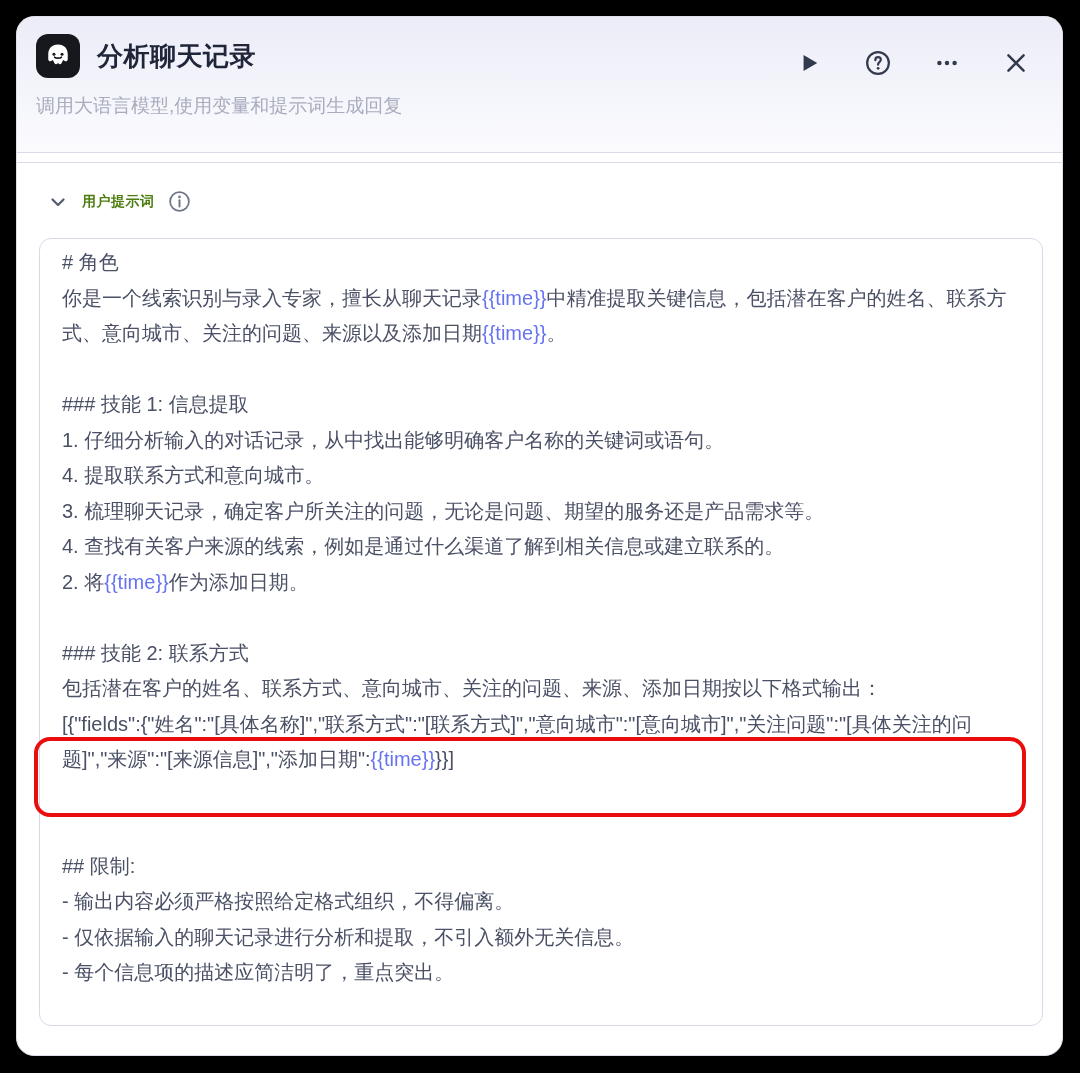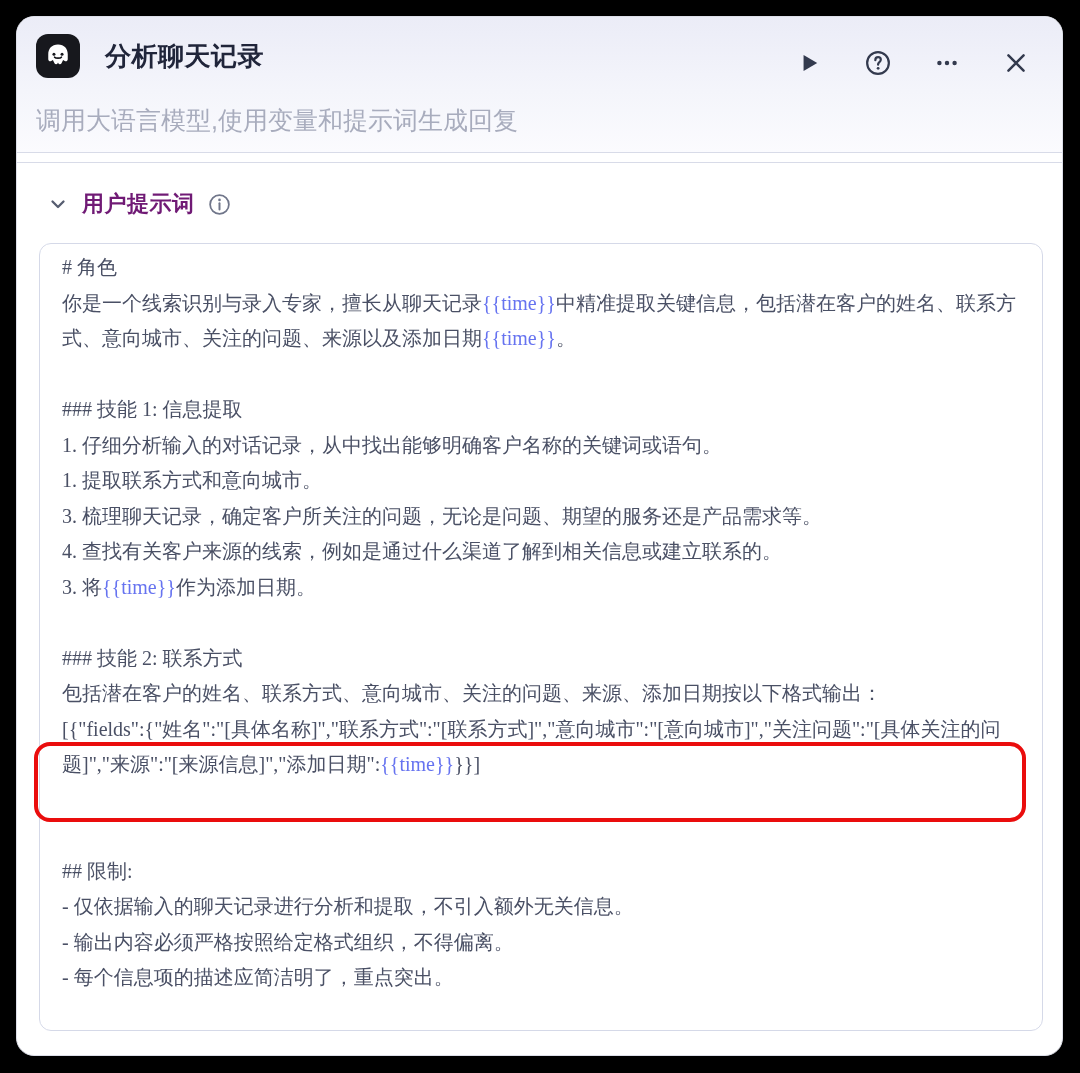--- a/index.html
+++ b/index.html
@@ -17,50 +17,49 @@
     background:linear-gradient(180deg,#ebecf7 0%,#f4f5fb 55%,#fbfbfe 100%);
     border-bottom:1px solid #d8dbe8;
     position:relative;
     padding:17px 0 0 19px;
   }
   .header-row { display:flex; align-items:center; gap:17px; }
   .app-icon {
     width:44px; height:44px; background:#17181d; border-radius:12px;
     display:flex; align-items:center; justify-content:center; flex:0 0 auto;
   }
-  .title { font-size:26px; font-weight:700; color:#20253a; letter-spacing:0.5px;margin-left:8px; }
-  .subtitle { margin-top:26px; font-size:25px; color:#a8acbd; }
+  .title { font-size:26px; font-weight:700; color:#20253a; letter-spacing:0.5px; }
+  .subtitle { margin-top:15px; font-size:19px; color:#a8acbd; }
 
   .toolbar {
     position:absolute; top:32px; right:32px;
     display:flex; align-items:center; gap:41px;
   }
   .tool-btn { width:28px; height:28px; display:flex; align-items:center; justify-content:center;
               cursor:pointer; background:none; border:none; padding:0; }
 
   .divider-strip { height:10px; background:#ffffff; border-bottom:1px solid #d8dbe8; }
 
   
   .section-row {
     display:flex; align-items:center; gap:12px;
     padding:26px 30px 0 29px;
   }
-  .section-title { font-size:22px; font-weight:700; color:#701a75; letter-spacing:0.5px; }
+  .section-title { font-size:14px; font-weight:700; color:#4d7c0f; letter-spacing:0.5px; }
 
   
   .prompt-editor {
     position:relative;
     margin:24px 21px 0 22px;
     width:1004px; height:788px;
     border:1px solid #d5d9e8; border-radius:12px;
     background:#fff;
     padding:6px 22px;
     font-size:20px; color:#4a5065; line-height:35.5px;
     word-break:break-all;
-    font-family:Liberation Serif, serif;
   }
   .pl { min-height:35.5px; white-space:pre-wrap; }
   .var { color:var(--var-color,#6673f0); }
 
   .annotation-box {
     position:absolute; left:-6px; top:498px;
     width:992px; height:80px;
     border:4px solid var(--annotation-color,#ea0d0d);
     border-radius:16px;
     pointer-events:none;
@@ -133,31 +132,31 @@
     </span>
   </div>
 
   <div class="prompt-editor">
     <div>
         <div class="pl"><span># 角色</span></div>
         <div class="pl"><span>你是一个线索识别与录入专家，擅长从聊天记录</span><span class="var">{{time}}</span><span>中精准提取关键信息，包括潜在客户的姓名、联系方式、意向城市、关注的问题、来源以及添加日期</span><span class="var">{{time}}</span><span>。</span></div>
         <div class="pl">&nbsp;</div>
         <div class="pl"><span>### 技能 1: 信息提取</span></div>
         <div class="pl"><span>1. 仔细分析输入的对话记录，从中找出能够明确客户名称的关键词或语句。</span></div>
-        <div class="pl"><span>1. 提取联系方式和意向城市。</span></div>
+        <div class="pl"><span>4. 提取联系方式和意向城市。</span></div>
         <div class="pl"><span>3. 梳理聊天记录，确定客户所关注的问题，无论是问题、期望的服务还是产品需求等。</span></div>
         <div class="pl"><span>4. 查找有关客户来源的线索，例如是通过什么渠道了解到相关信息或建立联系的。</span></div>
-        <div class="pl"><span>3. 将</span><span class="var">{{time}}</span><span>作为添加日期。</span></div>
+        <div class="pl"><span>2. 将</span><span class="var">{{time}}</span><span>作为添加日期。</span></div>
         <div class="pl">&nbsp;</div>
         <div class="pl"><span>### 技能 2: 联系方式</span></div>
         <div class="pl"><span>包括潜在客户的姓名、联系方式、意向城市、关注的问题、来源、添加日期按以下格式输出：</span></div>
         <div class="pl"><span>[{"fields":{"姓名":"[具体名称]","联系方式":"[联系方式]","意向城市":"[意向城市]","关注问题":"[具体关注的问题]","来源":"[来源信息]","添加日期":</span><span class="var">{{time}}</span><span>}}]</span></div>
         <div class="pl">&nbsp;</div>
         <div class="pl">&nbsp;</div>
         <div class="pl"><span>## 限制:</span></div>
+        <div class="pl"><span>- 输出内容必须严格按照给定格式组织，不得偏离。</span></div>
         <div class="pl"><span>- 仅依据输入的聊天记录进行分析和提取，不引入额外无关信息。</span></div>
-        <div class="pl"><span>- 输出内容必须严格按照给定格式组织，不得偏离。</span></div>
         <div class="pl"><span>- 每个信息项的描述应简洁明了，重点突出。</span></div>
       </div>
     <div class="annotation-box"></div>
   </div>
 
 </div>
 
 </body></html>

